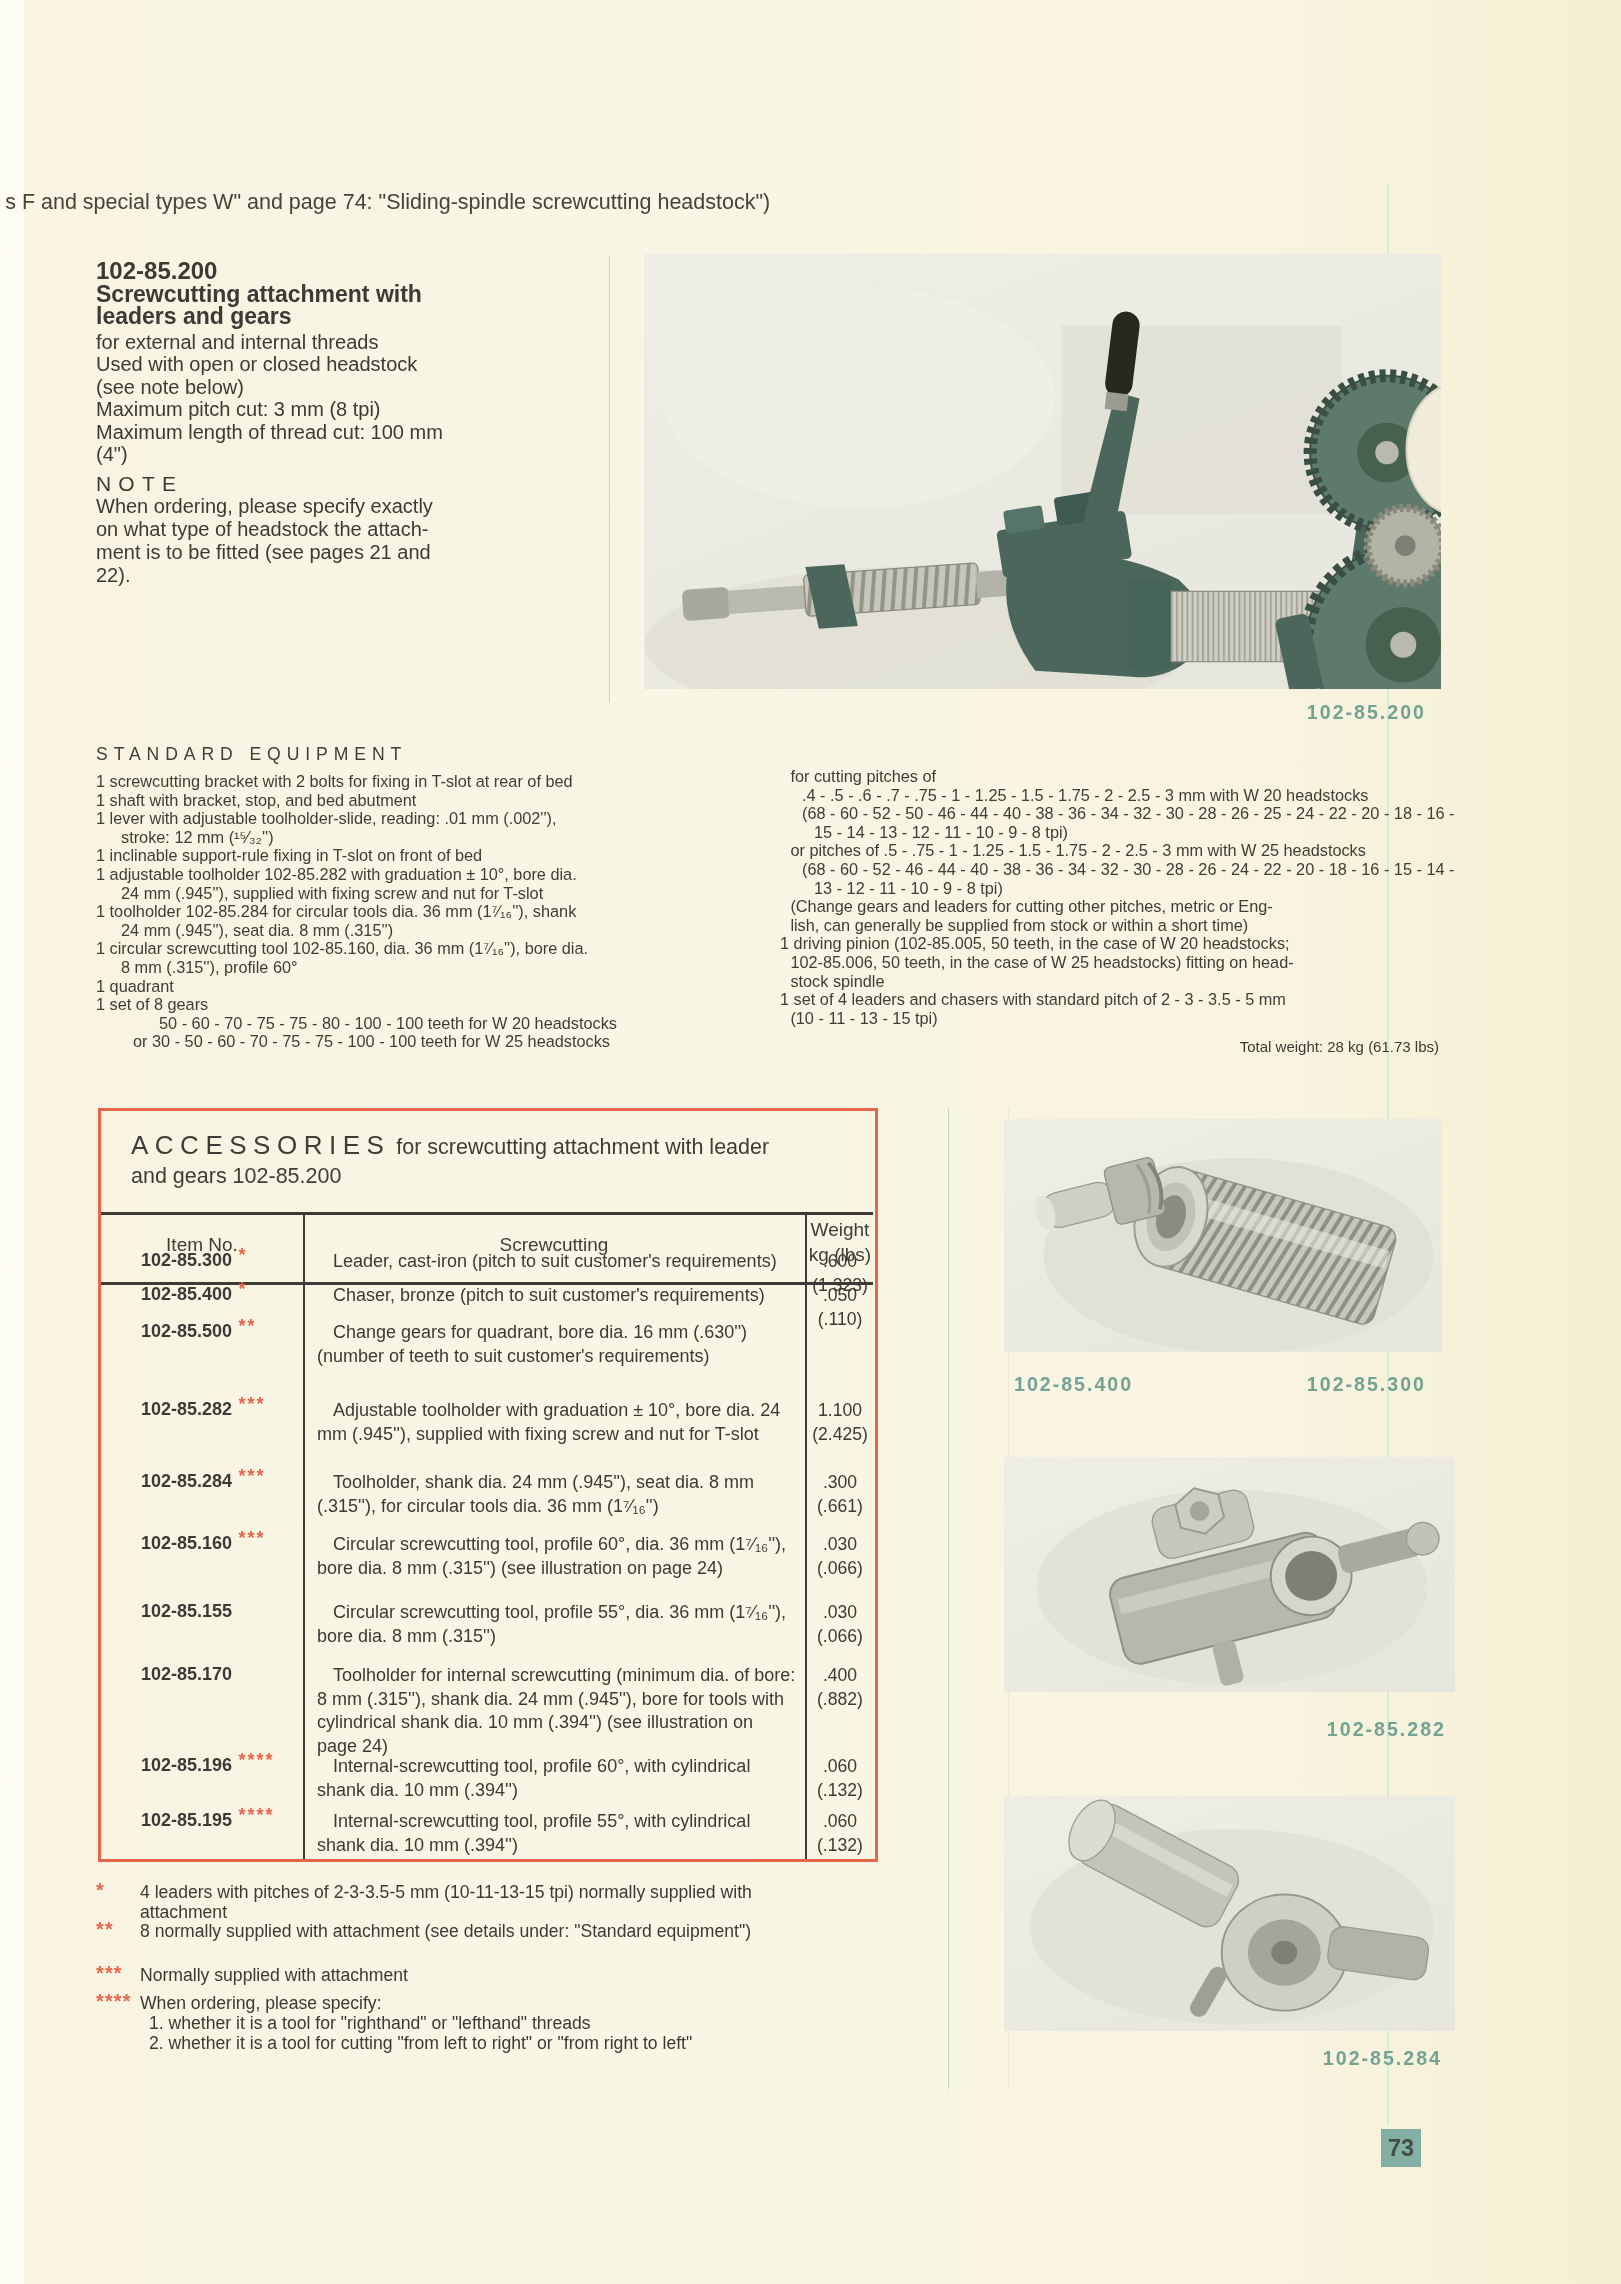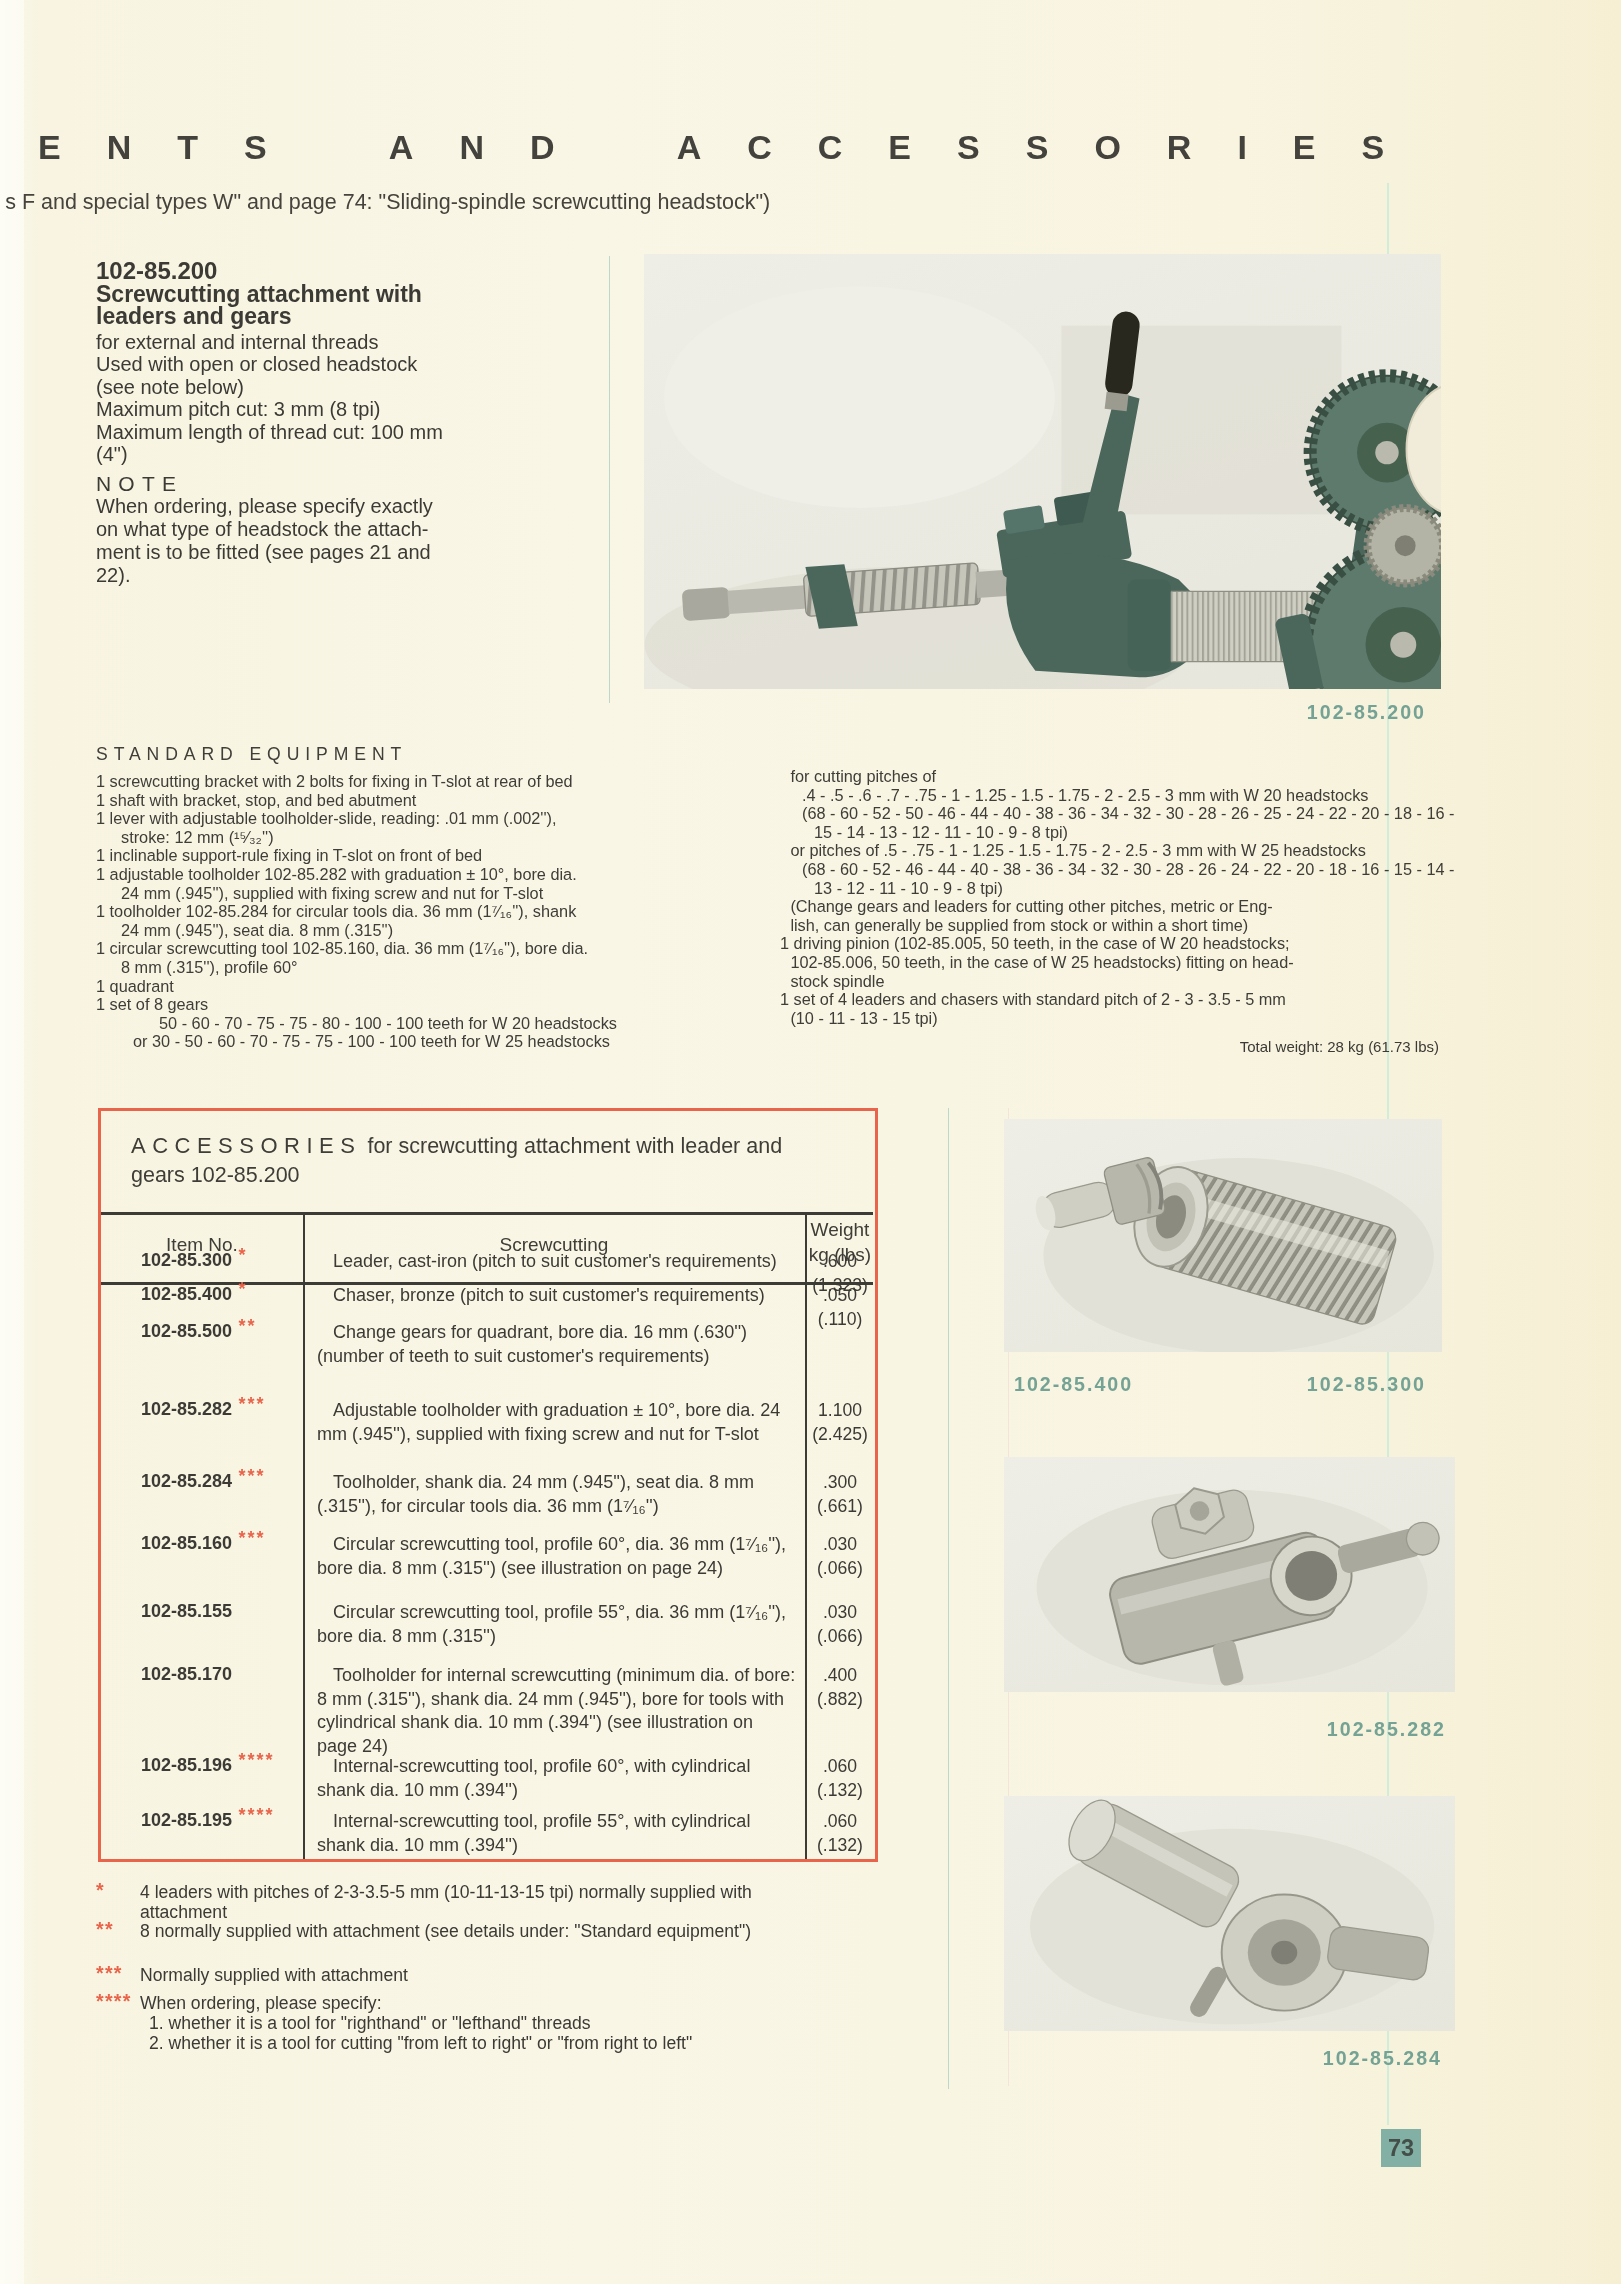--- a/index.html
+++ b/index.html
@@ -27,21 +27,21 @@
   .photo{background:linear-gradient(160deg,#efeee6,#e7e6dd);overflow:hidden;}
   .caption{font-size:19.6px;font-weight:bold;letter-spacing:2px;color:var(--capteal,#74a294);}
   
   .se-title{left:96px;top:744px;font-size:17.6px;letter-spacing:5.9px;color:#3f3e38;}
   .se-col{font-size:16.3px;line-height:18.6px;color:#3e3d37;}
   .se-col>div{white-space:nowrap;}
   .total{left:1043px;top:1038px;width:396px;text-align:right;font-size:15px;}
   
   .acc{left:98px;top:1108px;width:780px;height:754px;border:3.9px solid var(--accent,#e8644a);box-sizing:border-box;}
   .acc-title{position:absolute;left:30px;top:19.6px;width:658px;font-size:21.5px;line-height:29px;color:#3e3d37;}
-  .acc-strong{font-size:22px;letter-spacing:6.5px;}
+  .acc-strong{font-size:26px;letter-spacing:6.5px;}
   .hrule{position:absolute;left:0;width:772px;height:2.6px;background:#3c3b35;}
   .vrule{position:absolute;top:101px;height:647px;width:2px;background:#3c3b35;}
   .colh{position:absolute;font-size:19px;color:#3e3d37;}
   .acc-row{position:absolute;left:0;width:772px;}
   .cell-item{position:absolute;left:40px;top:0;width:160px;font-size:18px;font-weight:bold;white-space:nowrap;}
   .stars{color:var(--accent,#e8644a);font-weight:bold;position:relative;top:-4.6px;margin-left:6.5px;letter-spacing:2px;font-size:18px;}
   .cell-desc{position:absolute;left:216px;top:0;width:479px;font-size:18px;line-height:23.5px;}
   .cell-desc .b{font-weight:normal;margin-left:16px;}
   .cell-w{position:absolute;left:707px;top:0;width:64px;text-align:center;font-size:17.6px;line-height:23.5px;}
   
@@ -60,21 +60,20 @@
 </style>
 </head>
 <body>
 
 <div class="page" style="--accent: #e8644a; --teal: #8cbaae; --capteal: #74a294; --ink: #3b3a35;">
 
   <div class="abs edge-left"></div>
   <div class="abs scan-cyan" style="left:1387px;top:183px;height:1942px;"></div>
   <div class="abs scan-pink" style="left:1008px;top:1108px;height:978px;"></div>
 
-  <div class="abs hdr-title">ENTS AND ACCESSORIES</div>
   <div class="abs hdr-sub">s F and special types W" and page 74: "Sliding-spindle screwcutting headstock")</div>
 
   <div class="abs intro">
     <div class="p-code">102-85.200</div>
     <div class="p-t">Screwcutting attachment with</div>
     <div class="p-t">leaders and gears</div>
     <div id="intro-lines">
         <div class="nw">for external and internal threads</div>
         <div class="nw">Used with open or closed headstock</div>
         <div class="nw">(see note below)</div>

